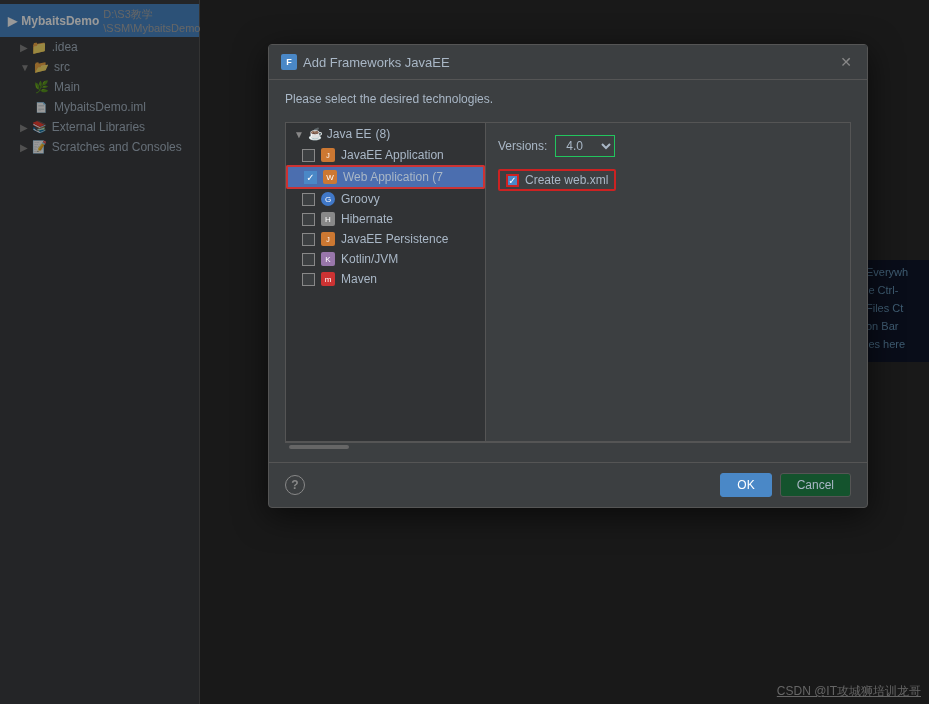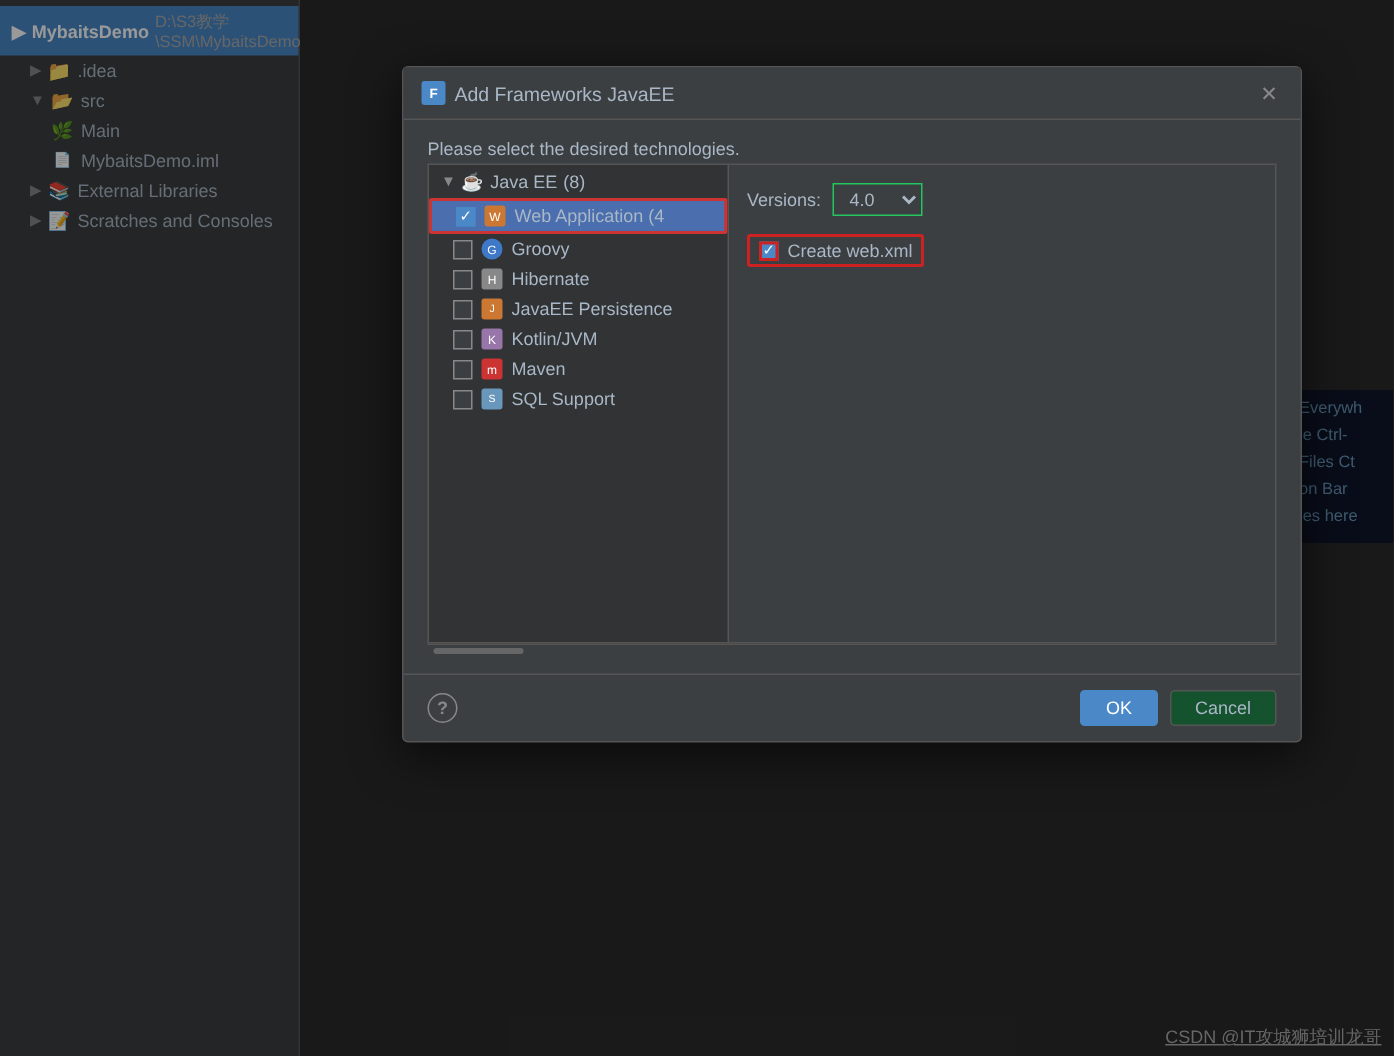--- a/index.html
+++ b/index.html
@@ -110,21 +110,21 @@
       color: #888;
       font-size: 14px;
       display: flex; align-items: center; justify-content: center;
     }
     .dialog-body {
       padding: 12px 16px;
     }
     .dialog-desc {
       font-size: 12px;
       color: #a9b7c6;
-      margin-bottom: 3px;
+      margin-bottom: 16px;
     }
     .dialog-desc2 {
       font-size: 12px;
       color: #a9b7c6;
       margin-bottom: 12px;
     }
 
     
     .dialog-split {
       display: flex;
@@ -396,25 +396,30 @@
 
       <div class="dialog-left">
 
         <div class="section-header">
           <span class="arrow">▼</span>
           <span style="color:#cc7832;">☕</span>
           <span>Java EE</span>
           <span>(8)</span>
         </div>
 
+        <div class="list-item">
+          <div class="checkbox"></div>
+          <span class="icon-javaee">J</span>
+          <span>JavaEE Application</span>
+        </div>
 
         <div class="list-item selected selected-box">
           <div class="checkbox checked">✓</div>
           <span class="icon-webapp">W</span>
-          <span>Web Application (4</span>
+          <span>Web Application (7</span>
         </div>
 
         <div class="list-item">
           <div class="checkbox"></div>
           <span class="icon-groovy">G</span>
           <span>Groovy</span>
         </div>
 
         <div class="list-item">
           <div class="checkbox"></div>
@@ -433,25 +438,20 @@
           <span class="icon-kotlin">K</span>
           <span>Kotlin/JVM</span>
         </div>
 
         <div class="list-item">
           <div class="checkbox"></div>
           <span class="icon-maven">m</span>
           <span>Maven</span>
         </div>
 
-        <div class="list-item">
-          <div class="checkbox"></div>
-          <span class="icon-sql">S</span>
-          <span>SQL Support</span>
-        </div>
       </div>
 
       <div class="dialog-right">
         
         <div class="versions-row">
           <span class="versions-label">Versions:</span>
           <select class="versions-select">
             <option>4.0</option>
             <option>3.1</option>
             <option>3.0</option>

